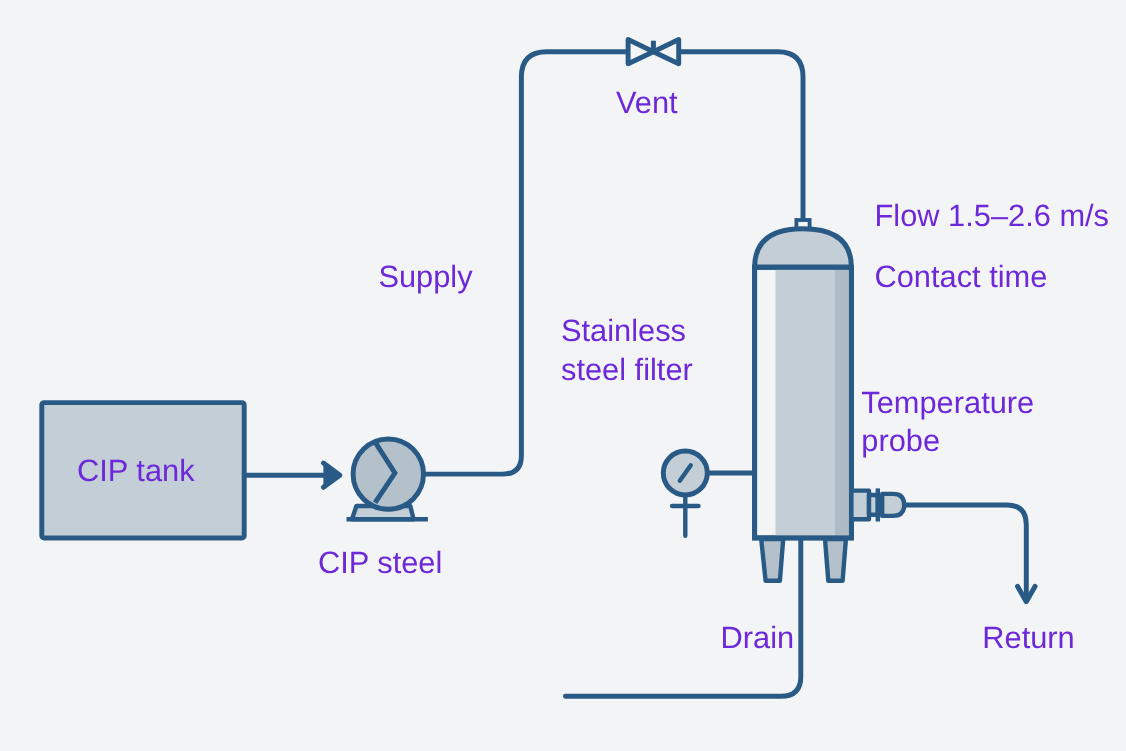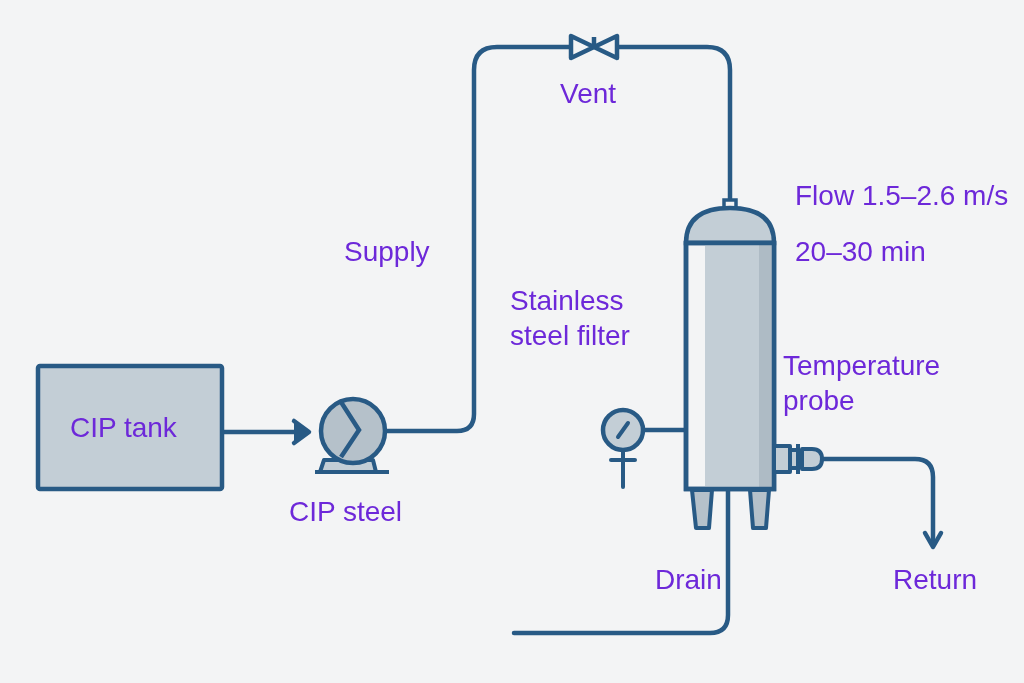--- a/index.html
+++ b/index.html
@@ -77,21 +77,21 @@
 <div class="lbl" style="left:560px;top:76px;">Vent</div>
 
 <div class="lbl multi" style="left:510px;top:283px;">
   <span>Stainless</span>
   <span>steel filter</span>
 </div>
 
 <div class="lbl" style="left:795px;top:178px;">Flow 1.5–2.6 m/s</div>
 
 <div class="lbl multi" style="left:795px;top:234px;">
-  <span>20–30 min</span>
+  <span>Contact time</span>
 </div>
 
 <div class="lbl multi" style="left:783px;top:348px;">
   <span>Temperature</span>
   <span>probe</span>
 </div>
 
 <div class="lbl" style="left:631px;top:562px;margin-left:24px;">Drain</div>
 <div class="lbl" style="left:893px;top:562px;">Return</div>
 

